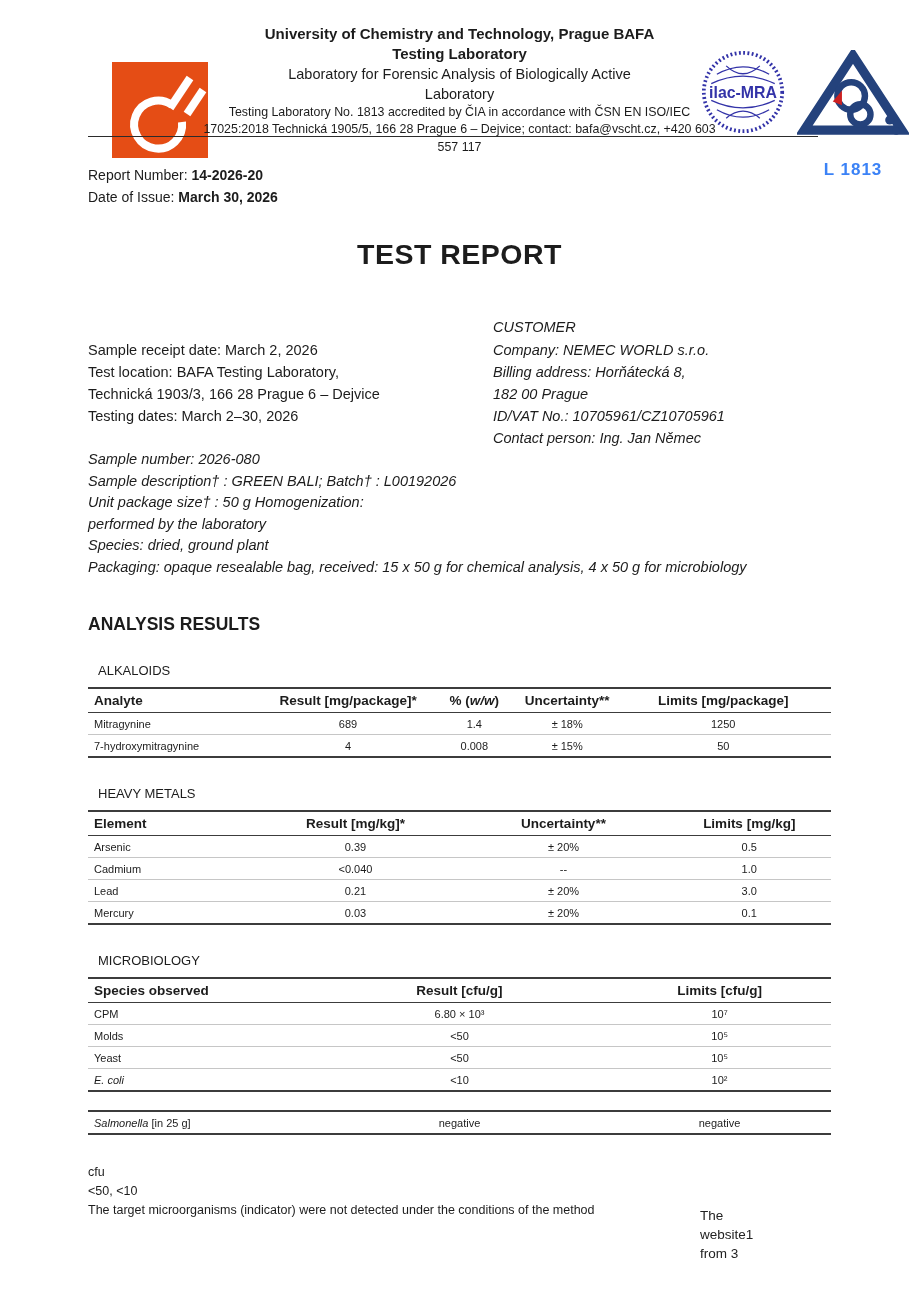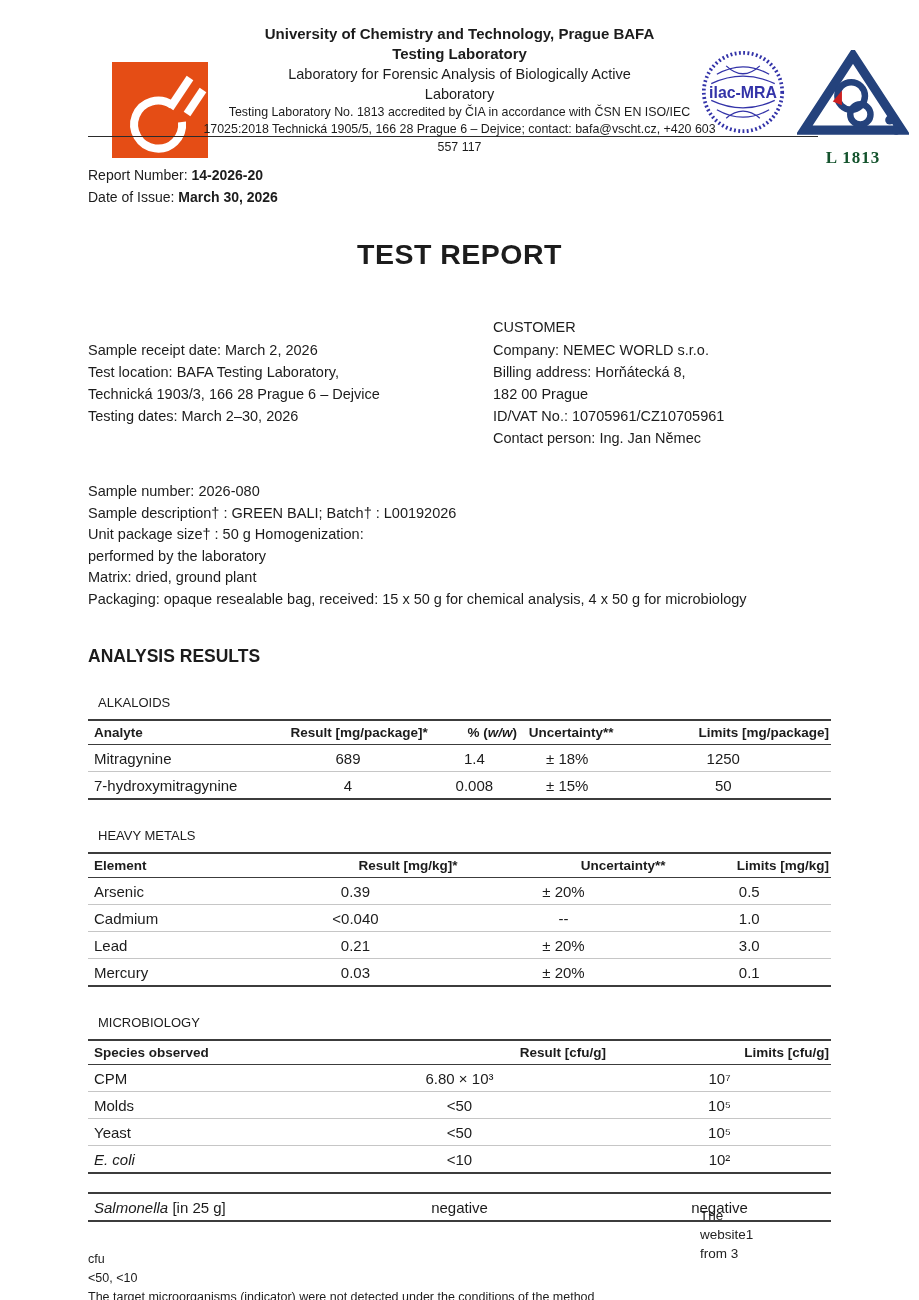--- a/index.html
+++ b/index.html
@@ -11,43 +11,43 @@
   .header-center{margin:0 auto;padding-top:24px;width:560px;text-align:center;}
   .org-line{font-size:15px;line-height:20px;font-weight:bold;}
   .lab-line{font-size:14.5px;line-height:20px;}
   .accred-line{font-size:12.4px;line-height:16.5px;}
   .header-rule{width:730px;border-top:1.6px solid #2b2b2b;margin-top:-1px;}
   .phone-tail{text-align:center;font-size:12.4px;line-height:17px;margin-top:2px;}
 
   .uct-logo{position:absolute;left:112px;top:62px;width:96px;height:96px;}
   .right-logos{position:absolute;right:10px;top:50px;display:flex;align-items:flex-start;gap:12px;}
   .cai-wrap{text-align:center;}
-  .cai-label{font-size:17px;font-weight:bold;color:#14532d;margin-top:2px;letter-spacing:1px;font-family:Liberation Serif, serif;}
+  .cai-label{font-size:17px;font-weight:bold;color:#3b82f6;margin-top:14px;letter-spacing:1px;}
 
   
   .report-meta{margin-top:8px;font-size:14px;line-height:22px;}
   .page-title{margin:30px 0 0;text-align:center;font-size:28.5px;font-weight:bold;letter-spacing:.5px;}
 
   
   .info-row{display:flex;margin-top:44px;}
   .info-left{width:405px;padding-top:24px;}
-  .info-right{flex:1;}
+  .info-right{flex:1;font-style:italic;}
   .info-line{font-size:14.5px;line-height:22px;}
   .customer-label{font-size:14.5px;line-height:24px;}
 
   
-  .sample-block{margin-top:32px;}
+  .sample-block{font-style:italic;}
   .sample-line{font-size:14.5px;line-height:21.5px;}
 
   .section-title{margin:36px 0 0;font-size:17.5px;font-weight:bold;}
   .table-label{margin:28px 0 9px 10px;font-size:13px;}
 
   table.tbl{width:100%;border-collapse:collapse;border-top:2px solid #3c3c3c;border-bottom:2px solid #3c3c3c;table-layout:fixed;}
-  .tbl th{font-size:13.5px;font-weight:bold;padding:4px 2px;border-bottom:1.8px solid #3c3c3c;text-align:right;}
-  .tbl td{font-size:15px;padding:4.5px 2px;text-align:center;border-top:1px solid #c6c6c6;}
+  .tbl th{font-size:13.5px;font-weight:bold;padding:4px 2px;border-bottom:1.8px solid #3c3c3c;text-align:center;}
+  .tbl td{font-size:11px;padding:4.5px 2px;text-align:center;border-top:1px solid #c6c6c6;}
   .tbl tr:first-child td{border-top:none;}
   .tbl th.first,.tbl td.first{text-align:left;padding-left:6px;}
   .italic{font-style:italic;}
   .salm-tbl{margin-top:18px;border-top:1px solid #3c3c3c;}
 
   
   .footnotes{margin-top:28px;font-size:12.5px;line-height:19px;}
   .fn-row{display:flex;flex-direction:column;}
   .fn-term{width:128px;flex:none;}
   .fn-def{flex:1;}
@@ -128,21 +128,21 @@
         <div class="info-line">ID/VAT No.: 10705961/CZ10705961</div>
         <div class="info-line">Contact person: Ing. Jan Němec</div>
       </div>
     </div>
 
     <div class="sample-block">
       <div class="sample-line">Sample number: 2026-080</div>
       <div class="sample-line">Sample description† : GREEN BALI; Batch† : L00192026</div>
       <div class="sample-line">Unit package size† : 50 g Homogenization:</div>
       <div class="sample-line">performed by the laboratory</div>
-      <div class="sample-line">Matrix: dried, ground plant</div>
+      <div class="sample-line">Species: dried, ground plant</div>
       <div class="sample-line">Packaging: opaque resealable bag, received: 15 x 50 g for chemical analysis, 4 x 50 g for microbiology</div>
     </div>
 
     <h2 class="section-title">ANALYSIS RESULTS</h2>
 
     <div class="table-label">ALKALOIDS</div>
     <table class="tbl">
       <colgroup>
           <col style="width:24%">
           <col style="width:22%">

